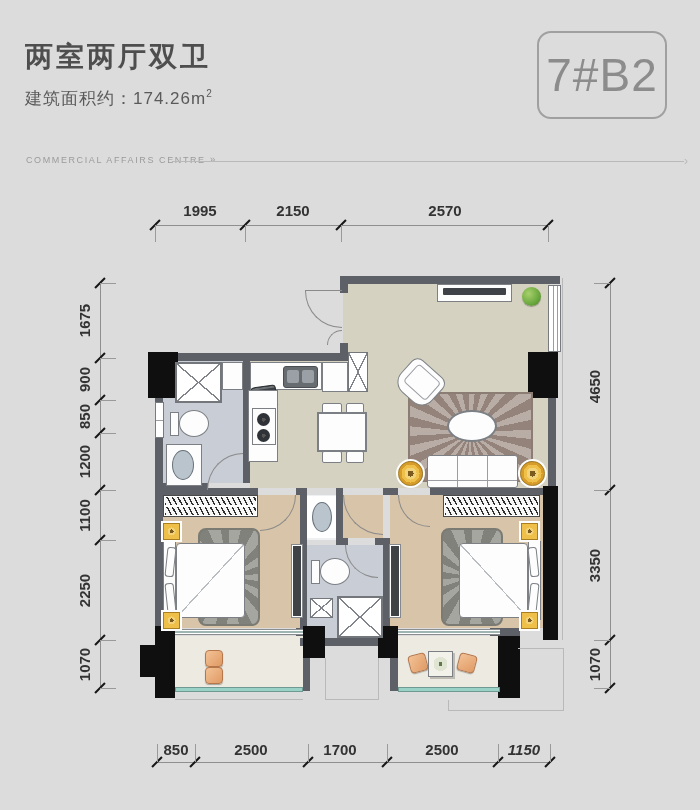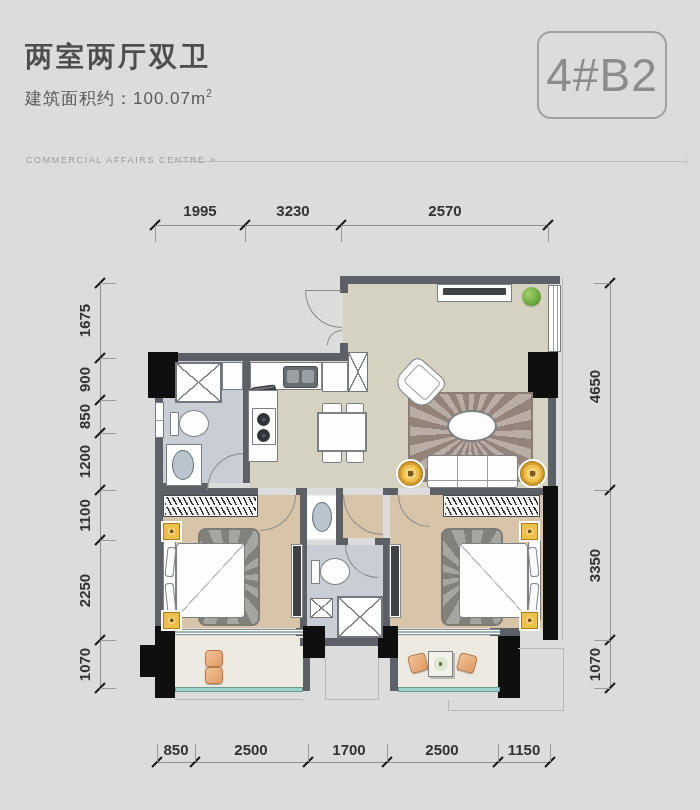--- a/index.html
+++ b/index.html
@@ -46,29 +46,29 @@
   .tvbar{background:var(--appliance,#3e4247);border:1px solid #fff;box-shadow:0 0 0 1px #85888d;}
   .glass{background:var(--glass,#9ad2c8);border:1px solid #6f9a93;box-sizing:border-box;}
   .slide{background:linear-gradient(to bottom,#8a8d90 0 1px,#fff 1px 2px,#9fb5b2 2px 4px,#fff 4px 5px,#8a8d90 5px 6px);}
   .oline{background:var(--line,#b9b9b9);}
   .basin{background:#b9c4cc;border:1px solid #68727a;border-radius:50%;box-sizing:border-box;}
 </style>
 </head>
 <body>
 
 <div class="abs title">两室两厅双卫</div>
-<div class="abs subtitle"><span>建筑面积约：100.07m</span><sup>2</sup></div>
-<div class="abs badge">4#B2</div>
+<div class="abs subtitle"><span>建筑面积约：174.26m</span><sup>2</sup></div>
+<div class="abs badge">7#B2</div>
 <div class="abs tagline"><span>COMMERCIAL AFFAIRS CENTRE</span> <span class="arr">»</span></div>
 <div class="abs rule"></div>
 <div class="abs rule-arrow">›</div>
 
 <div>
   <div class="abs dim" style="left:170px;top:202px;">1995</div>
-  <div class="abs dim" style="left:263px;top:202px;">3230</div>
+  <div class="abs dim" style="left:263px;top:202px;">2150</div>
   <div class="abs dim" style="left:415px;top:202px;">2570</div>
   <div class="abs dimline" style="left:155px;top:225px;width:393px;height:1px;"></div>
   <div class="abs tick" style="left:148px;top:224px;"></div>
   <div class="abs tick" style="left:238px;top:224px;"></div>
   <div class="abs tick" style="left:334px;top:224px;"></div>
   <div class="abs tick" style="left:541px;top:224px;"></div>
   <div class="abs stub" style="left:155px;top:225px;width:1px;height:17px;"></div>
   <div class="abs stub" style="left:245px;top:225px;width:1px;height:17px;"></div>
   <div class="abs stub" style="left:341px;top:225px;width:1px;height:17px;"></div>
   <div class="abs stub" style="left:548px;top:225px;width:1px;height:17px;"></div>
@@ -125,23 +125,23 @@
   <div class="abs tick" style="left:491px;top:761px;"></div>
   <div class="abs tick" style="left:543px;top:761px;"></div>
   <div class="abs stub" style="left:157px;top:744px;width:1px;height:18px;"></div>
   <div class="abs stub" style="left:195px;top:744px;width:1px;height:18px;"></div>
   <div class="abs stub" style="left:308px;top:744px;width:1px;height:18px;"></div>
   <div class="abs stub" style="left:387px;top:744px;width:1px;height:18px;"></div>
   <div class="abs stub" style="left:498px;top:744px;width:1px;height:18px;"></div>
   <div class="abs stub" style="left:550px;top:744px;width:1px;height:18px;"></div>
   <div class="abs dim" style="left:146px;top:741px;">850</div>
   <div class="abs dim" style="left:221px;top:741px;">2500</div>
-  <div class="abs dim" style="left:319px;top:741px;">1700</div>
+  <div class="abs dim" style="left:310px;top:741px;">1700</div>
   <div class="abs dim" style="left:412px;top:741px;">2500</div>
-  <div class="abs dim" style="left:494px;top:741px;">1150</div>
+  <div class="abs dim" style="left:494px;top:741px;font-style:italic;">1150</div>
 </div>
 
 <div>
   <div class="abs" style="left:343px;top:283px;width:207px;height:205px;background:var(--floor-living,#d5d2c2);"></div>
   <div class="abs" style="left:250px;top:361px;width:93px;height:127px;background:var(--floor-living,#d5d2c2);"></div>
   <div class="abs" style="left:163px;top:361px;width:80px;height:122px;background:var(--floor-bath,#c9cdd5);"></div>
   <div class="abs" style="left:163px;top:495px;width:137px;height:133px;background:var(--floor-bed,#d8c4a9);"></div>
   <div class="abs" style="left:343px;top:495px;width:40px;height:43px;background:var(--floor-bed,#d8c4a9);"></div>
   <div class="abs" style="left:307px;top:495px;width:29px;height:45px;background:var(--floor-niche,#eef0f1);"></div>
   <div class="abs" style="left:307px;top:545px;width:76px;height:93px;background:var(--floor-bath,#c9cdd5);"></div>

